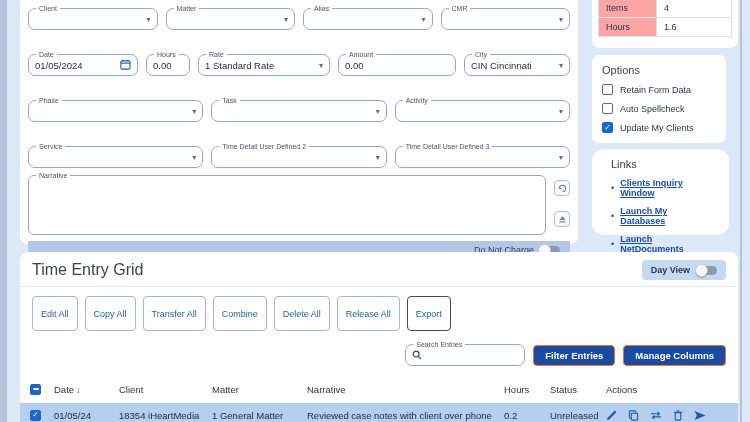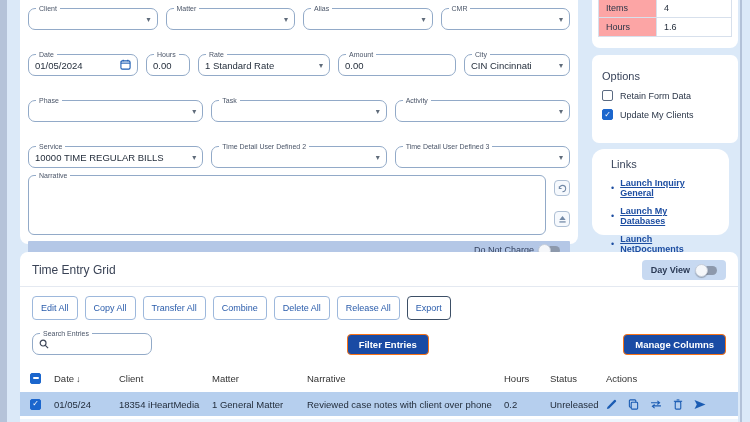--- a/index.html
+++ b/index.html
@@ -52,53 +52,53 @@
   .btn.ghost { background:#fff; border:1px solid #c9d4e4; color:#4a5b77; }
   .btn.primary { background:#1a4ba4; border:1px solid #f97316; color:#fff; font-weight:bold; }
 
   
   .summary-card { left:592px; top:-10px; width:146px; height:58px; padding:8px 6px 6px 6px; }
   .summary-table { width:100%; border-collapse:collapse; }
   .summary-table td { border:1px solid #d7e0ec; height:19px; font-size:9px; padding:0 7px; }
   .summary-table td.lbl { background:#fca5a5; width:58px; color:#2b3648; }
   .summary-table td.val { background:#fff; color:#1f2937; }
 
-  .options-card { left:592px; top:55px; width:146px; height:88px; padding:15px 10px;border-radius:7px; }
+  .options-card { left:592px; top:55px; width:134px; height:88px; padding:9px 10px;border-radius:7px; }
   .rail-title { font-size:11px; color:#39445a; }
   .opt-row { display:flex; align-items:center; gap:7px; margin-top:8px; }
   .opt-label { font-size:9px; color:#2b3648; }
 
   .cbx { width:11px; height:11px; border:1.5px solid #5b6b82; border-radius:2px; background:#fff;
          display:flex; align-items:center; justify-content:center; flex:0 0 auto; }
   .cbx.checked { background:#1b66cd; border-color:#1b66cd; }
   .cbx.checked::after { content:"✓"; color:#fff; font-size:8px; line-height:1; }
   .cbx.ind { background:#1b66cd; border-color:#1b66cd; }
   .cbx.ind::after { content:""; width:6px; height:2px; background:#fff; border-radius:1px; }
 
   .links-card { left:592px; top:149px; width:137px; height:86px; padding:9px 19px;border-radius:12px; }
   .link-row { display:flex; align-items:center; gap:6px; margin-top:8px; }
   .bullet { color:#1c4da1; font-size:9px; }
   .link { font-size:9px; font-weight:bold; color:#1c4da1; text-decoration:underline; cursor:pointer; }
 
   
   .grid-card { left:20px; top:252px; width:718px; height:180px; padding:0; }
   .grid-head { display:flex; align-items:center; justify-content:space-between; padding:8px 12px 6px 12px; }
-  .grid-title { font-size:12px; color:#3a4356; }
+  .grid-title { font-size:16px; color:#3a4356; }
   .dayview-pill { background:#c7d9f1; border-radius:4px; padding:5px 9px; display:flex;
         align-items:center; gap:7px;font-weight:bold; }
   .dayview-pill .dv-label { font-size:9px; color:#2b3a55; }
   .grid-divider { height:1px; background:#e4e9f1; margin:0 0 0 0; }
 
   .grid-toolbar { display:flex; gap:7px; padding:9px 12px 0 12px; }
   .tbtn { background:#fff; border:1px solid #9db8dc; border-radius:4px; color:#2a5cab;
-          font-size:9px; height:24px; padding:0 8px; display:flex; align-items:center; cursor:pointer;
+          font-size:9px; height:35px; padding:0 8px; display:flex; align-items:center; cursor:pointer;
           font-family:"Liberation Sans", sans-serif; }
   .tbtn.dark { border-color:#3d4f66; }
 
-  .grid-controls { display:flex; justify-content:space-between; align-items:flex-end; gap:8px;
+  .grid-controls { display:flex; justify-content:flex-end; align-items:flex-end; gap:8px;
           padding:13px 12px 0 12px; }
   .search-field { width:120px; height:22px; }
   .search-field .fin { font-size:9.5px; }
   .mag { color:#3a4356; margin-right:4px; }
 
   .tbl { margin-top:12px; }
   .trow { display:grid; grid-template-columns:24px 65px 93px 95px 197px 46px 56px 1fr;
           align-items:center; padding-left:10px; }
   .thead { height:22px; }
   .th { font-size:9.5px; color:#333; }
@@ -189,21 +189,20 @@
     <div class="field f1">
       <label>Activity</label>
       <span class="fval"></span>
       <span class="caret">▾</span>
     </div>
   </div>
 
   <div class="frow">
     <div class="field f1">
       <label>Service</label>
-      <span class="fval">10000 TIME REGULAR BILLS</span>
       <span class="caret">▾</span>
     </div>
     <div class="field f1">
       <label>Time Detail User Defined 2</label>
       <span class="fval"></span>
       <span class="caret">▾</span>
     </div>
     <div class="field f1">
       <label>Time Detail User Defined 3</label>
       <span class="fval"></span>
@@ -265,30 +264,34 @@
     </table>
 </aside>
 
 <aside class="card options-card">
   <div class="rail-title">Options</div>
   <div class="opt-row">
     <span class="cbx"></span>
     <span class="opt-label">Retain Form Data</span>
   </div>
   <div class="opt-row">
+    <span class="cbx"></span>
+    <span class="opt-label">Auto Spellcheck</span>
+  </div>
+  <div class="opt-row">
     <span class="cbx checked"></span>
     <span class="opt-label">Update My Clients</span>
   </div>
 </aside>
 
 <aside class="card links-card">
   <div class="rail-title">Links</div>
   <div class="link-row">
     <span class="bullet">•</span>
-    <span class="link">Launch Inquiry General</span>
+    <span class="link">Clients Inquiry Window</span>
   </div>
   <div class="link-row">
     <span class="bullet">•</span>
     <span class="link">Launch My Databases</span>
   </div>
   <div class="link-row">
     <span class="bullet">•</span>
     <span class="link">Launch NetDocuments</span>
   </div>
 </aside>

